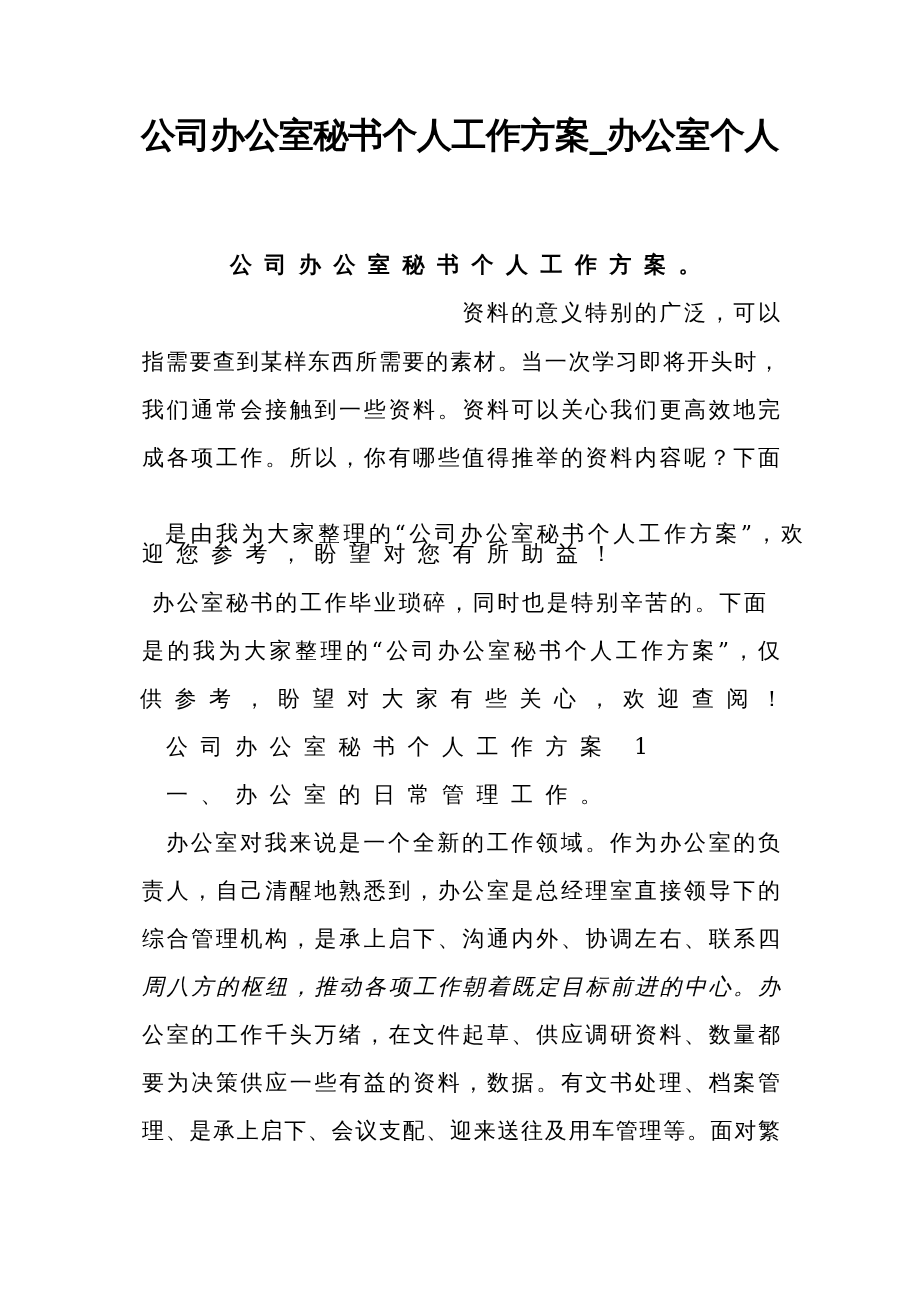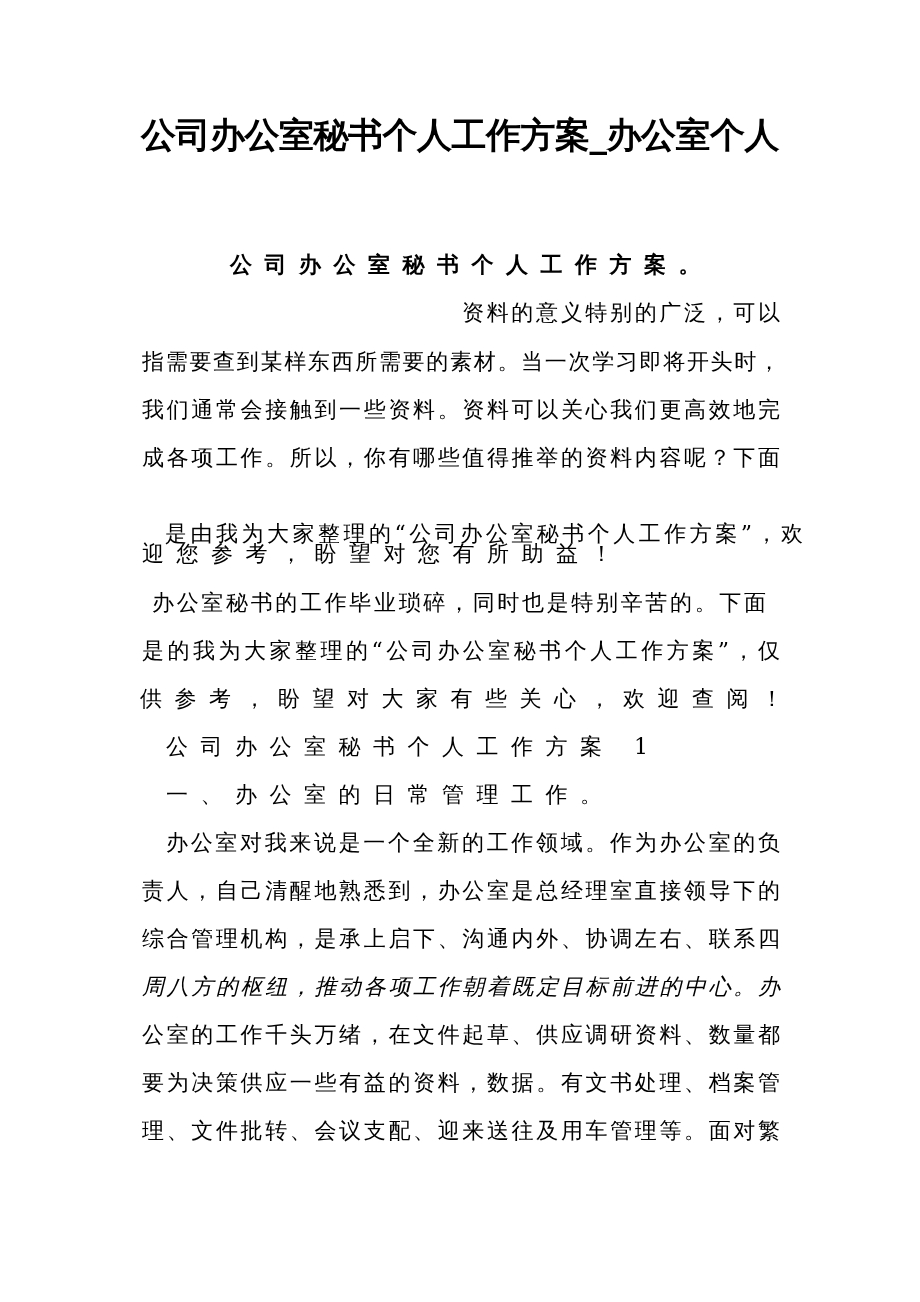--- a/index.html
+++ b/index.html
@@ -70,15 +70,15 @@
       <div class="body-line justify" style="left: 142px; top: 635px; width: 638px;">是的我为大家整理的“公司办公室秘书个人工作方案”，仅</div>
       <div class="body-line" style="left: 140px; top: 683px; width: auto;">供参考，盼望对大家有些关心，欢迎查阅！</div>
       <div class="body-line" style="left: 166px; top: 731px; width: auto;">公司办公室秘书个人工作方案 1</div>
       <div class="body-line" style="left: 166px; top: 779px; width: auto;">一、办公室的日常管理工作。</div>
       <div class="body-line justify" style="left: 166px; top: 827px; width: 614px;">办公室对我来说是一个全新的工作领域。作为办公室的负</div>
       <div class="body-line justify" style="left: 142px; top: 875px; width: 638px;">责人，自己清醒地熟悉到，办公室是总经理室直接领导下的</div>
       <div class="body-line justify" style="left: 142px; top: 923px; width: 638px;">综合管理机构，是承上启下、沟通内外、协调左右、联系四</div>
       <div class="body-line justify" style="left: 142px; top: 971px; width: 638px; font-style: italic;">周八方的枢纽，推动各项工作朝着既定目标前进的中心。办</div>
       <div class="body-line justify" style="left: 142px; top: 1019px; width: 638px;">公室的工作千头万绪，在文件起草、供应调研资料、数量都</div>
       <div class="body-line justify" style="left: 142px; top: 1067px; width: 638px;">要为决策供应一些有益的资料，数据。有文书处理、档案管</div>
-      <div class="body-line justify" style="left: 142px; top: 1115px; width: 638px;">理、文件批转、会议支配、迎来送往及用车管理等。面对繁</div>
+      <div class="body-line justify" style="left: 142px; top: 1115px; width: 638px;">理、是承上启下、会议支配、迎来送往及用车管理等。面对繁</div>
     </div>
 </div>
 
 </body></html>

